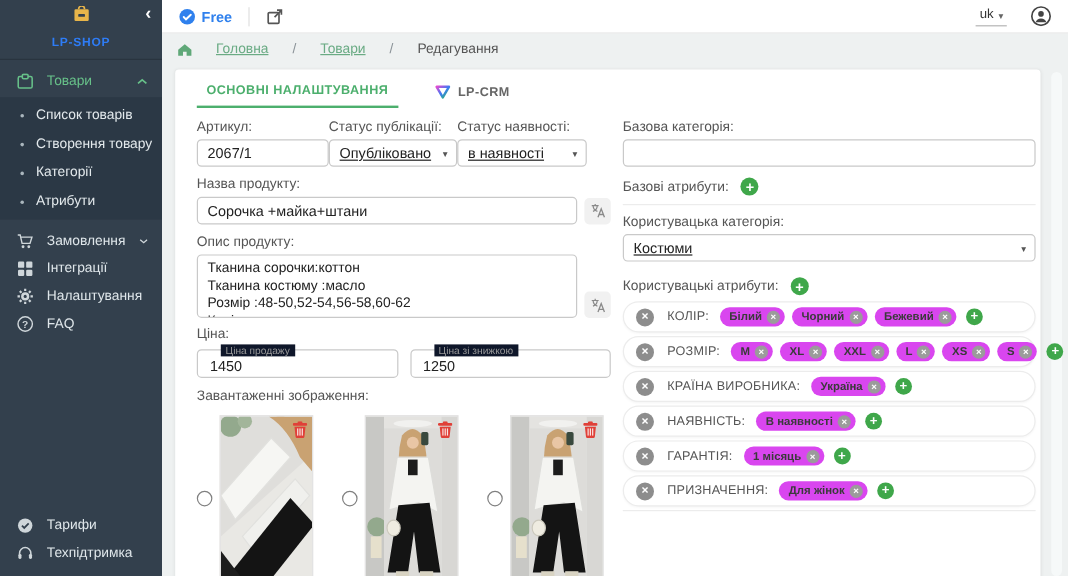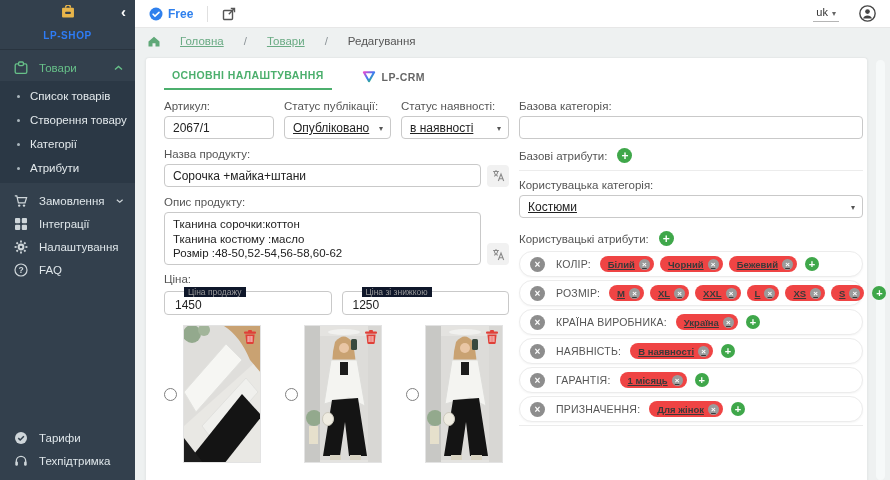--- a/index.html
+++ b/index.html
@@ -47,21 +47,21 @@
 
   .cols { display:flex; gap:10px; margin-top:10px; }
   .col-l { width:345px; }
   .col-r { width:344px; }
 
   label.flabel { display:block; font-size:11.5px; color:#555; margin-bottom:4px; }
   .in { height:23px; border:1px solid #c9c9c9; border-radius:4px; font-size:12px; color:#222; padding:0 8px; width:100%; background:#fff; font-family:"Liberation Sans",sans-serif; outline:none; }
   .sel { position:relative; height:23px; border:1px solid #c9c9c9; border-radius:4px; font-size:12px; color:#222; padding:4px 18px 0 8px; background:#fff; cursor:pointer;text-decoration:underline; }
   .sel .caret { position:absolute; right:7px; top:7px; font-size:8px; color:#555; }
 
-  .row3 { display:flex; gap:10px; }
+  .row3 { display:flex; }
   .f-sku { width:110px; } .f-pub { width:107px; } .f-av { width:108px; }
   .mt9 { margin-top:9px; } .mt8 { margin-top:8px; }
 
   .name-row { display:flex; gap:6px; align-items:center; }
   .name-row .in { flex:1; }
   .tr-btn { width:22px; height:22px; background:#f1f1f1; border-radius:4px; display:flex; align-items:center; justify-content:center; cursor:pointer; flex-shrink:0; }
   .desc-row { display:flex; gap:6px; align-items:flex-end; }
   .textarea { flex:1; height:53px; border:1px solid #c9c9c9; border-radius:4px; font-size:11.5px; line-height:1.28; color:#222; padding:4px 8px; white-space:pre-line; overflow:hidden; }
 
   .price-row { display:flex; gap:10px; margin-top:6px; }
@@ -78,21 +78,21 @@
 
   .attr-label-row { display:flex; align-items:center; gap:10px; }
   .divider { border-top:1px solid #ececec; }
   .circle-btn { border-radius:50%; color:#fff; display:flex; align-items:center; justify-content:center; cursor:pointer; flex-shrink:0; font-weight:bold; }
   .add-green { width:15px; height:15px; background:#3fa74a; font-size:12px; line-height:1; }
   .row-del { width:15px; height:15px; background:#8d8d8d; font-size:10px; margin-right:11px; }
   .attr-list { margin-top:5px; }
   .attr-row { height:26px; border:1px solid #ececec; border-radius:13px; display:flex; align-items:center; padding:0 10px; margin-bottom:3px; box-shadow:0 1px 2px rgba(0,0,0,.04); background:#fff; }
   .attr-name { font-size:10.5px; color:#555; letter-spacing:.2px; margin-right:9px; white-space:nowrap; }
   .attr-chips { display:flex; align-items:center; gap:6px; margin-right:8px; }
-  .chip { background:#ef4444; border-radius:9px; height:16px; display:flex; align-items:center; gap:4px; padding:0 4px 0 8px; font-size:9.5px; font-weight:bold; color:#3a3a3a; white-space:nowrap;text-decoration:underline; }
+  .chip { background:#d946ef; border-radius:9px; height:16px; display:flex; align-items:center; gap:4px; padding:0 4px 0 8px; font-size:9.5px; font-weight:bold; color:#3a3a3a; white-space:nowrap; }
   .chip-x { width:11px; height:11px; background:#9b9b9b; font-size:8px; }
   .attr-row .add-green { width:14px; height:14px; font-size:11px; }
 </style>
 </head>
 <body>
 
 <div class="sidebar">
   <div class="logo-bar">
     <svg class="icon14" width="20" height="18" viewBox="0 0 20 18">
       <path d="M3 3 h14 a1.5 1.5 0 0 1 1.5 1.5 v11 a1.5 1.5 0 0 1 -1.5 1.5 h-14 a1.5 1.5 0 0 1 -1.5-1.5 v-11 A1.5 1.5 0 0 1 3 3 Z" fill="#e8b54a"></path>
@@ -328,20 +328,21 @@
             <div class="pval">1450</div>
           </div>
           <div class="price-box">
             <span class="plabel">Ціна зі знижкою</span>
             <div class="pval">1250</div>
           </div>
         </div>
       </div>
 
       <div class="mt9">
+        <label class="flabel">Завантаженні зображення:</label>
         <div class="img-row">
   <div class="img-group">
     <span class="radio"></span>
     <div class="tile">
 
       <svg class="photo art-closeup" viewBox="0 0 78 138">
         <rect x="0" y="0" width="78" height="138" fill="#dfdedb"></rect>
         <polygon points="0,100 78,30 78,138 0,138" fill="#e9e8e4"></polygon>
         <circle cx="8" cy="8" r="9" fill="#93a98d"></circle>
         <circle cx="20" cy="4" r="6" fill="#a2b59a"></circle>

